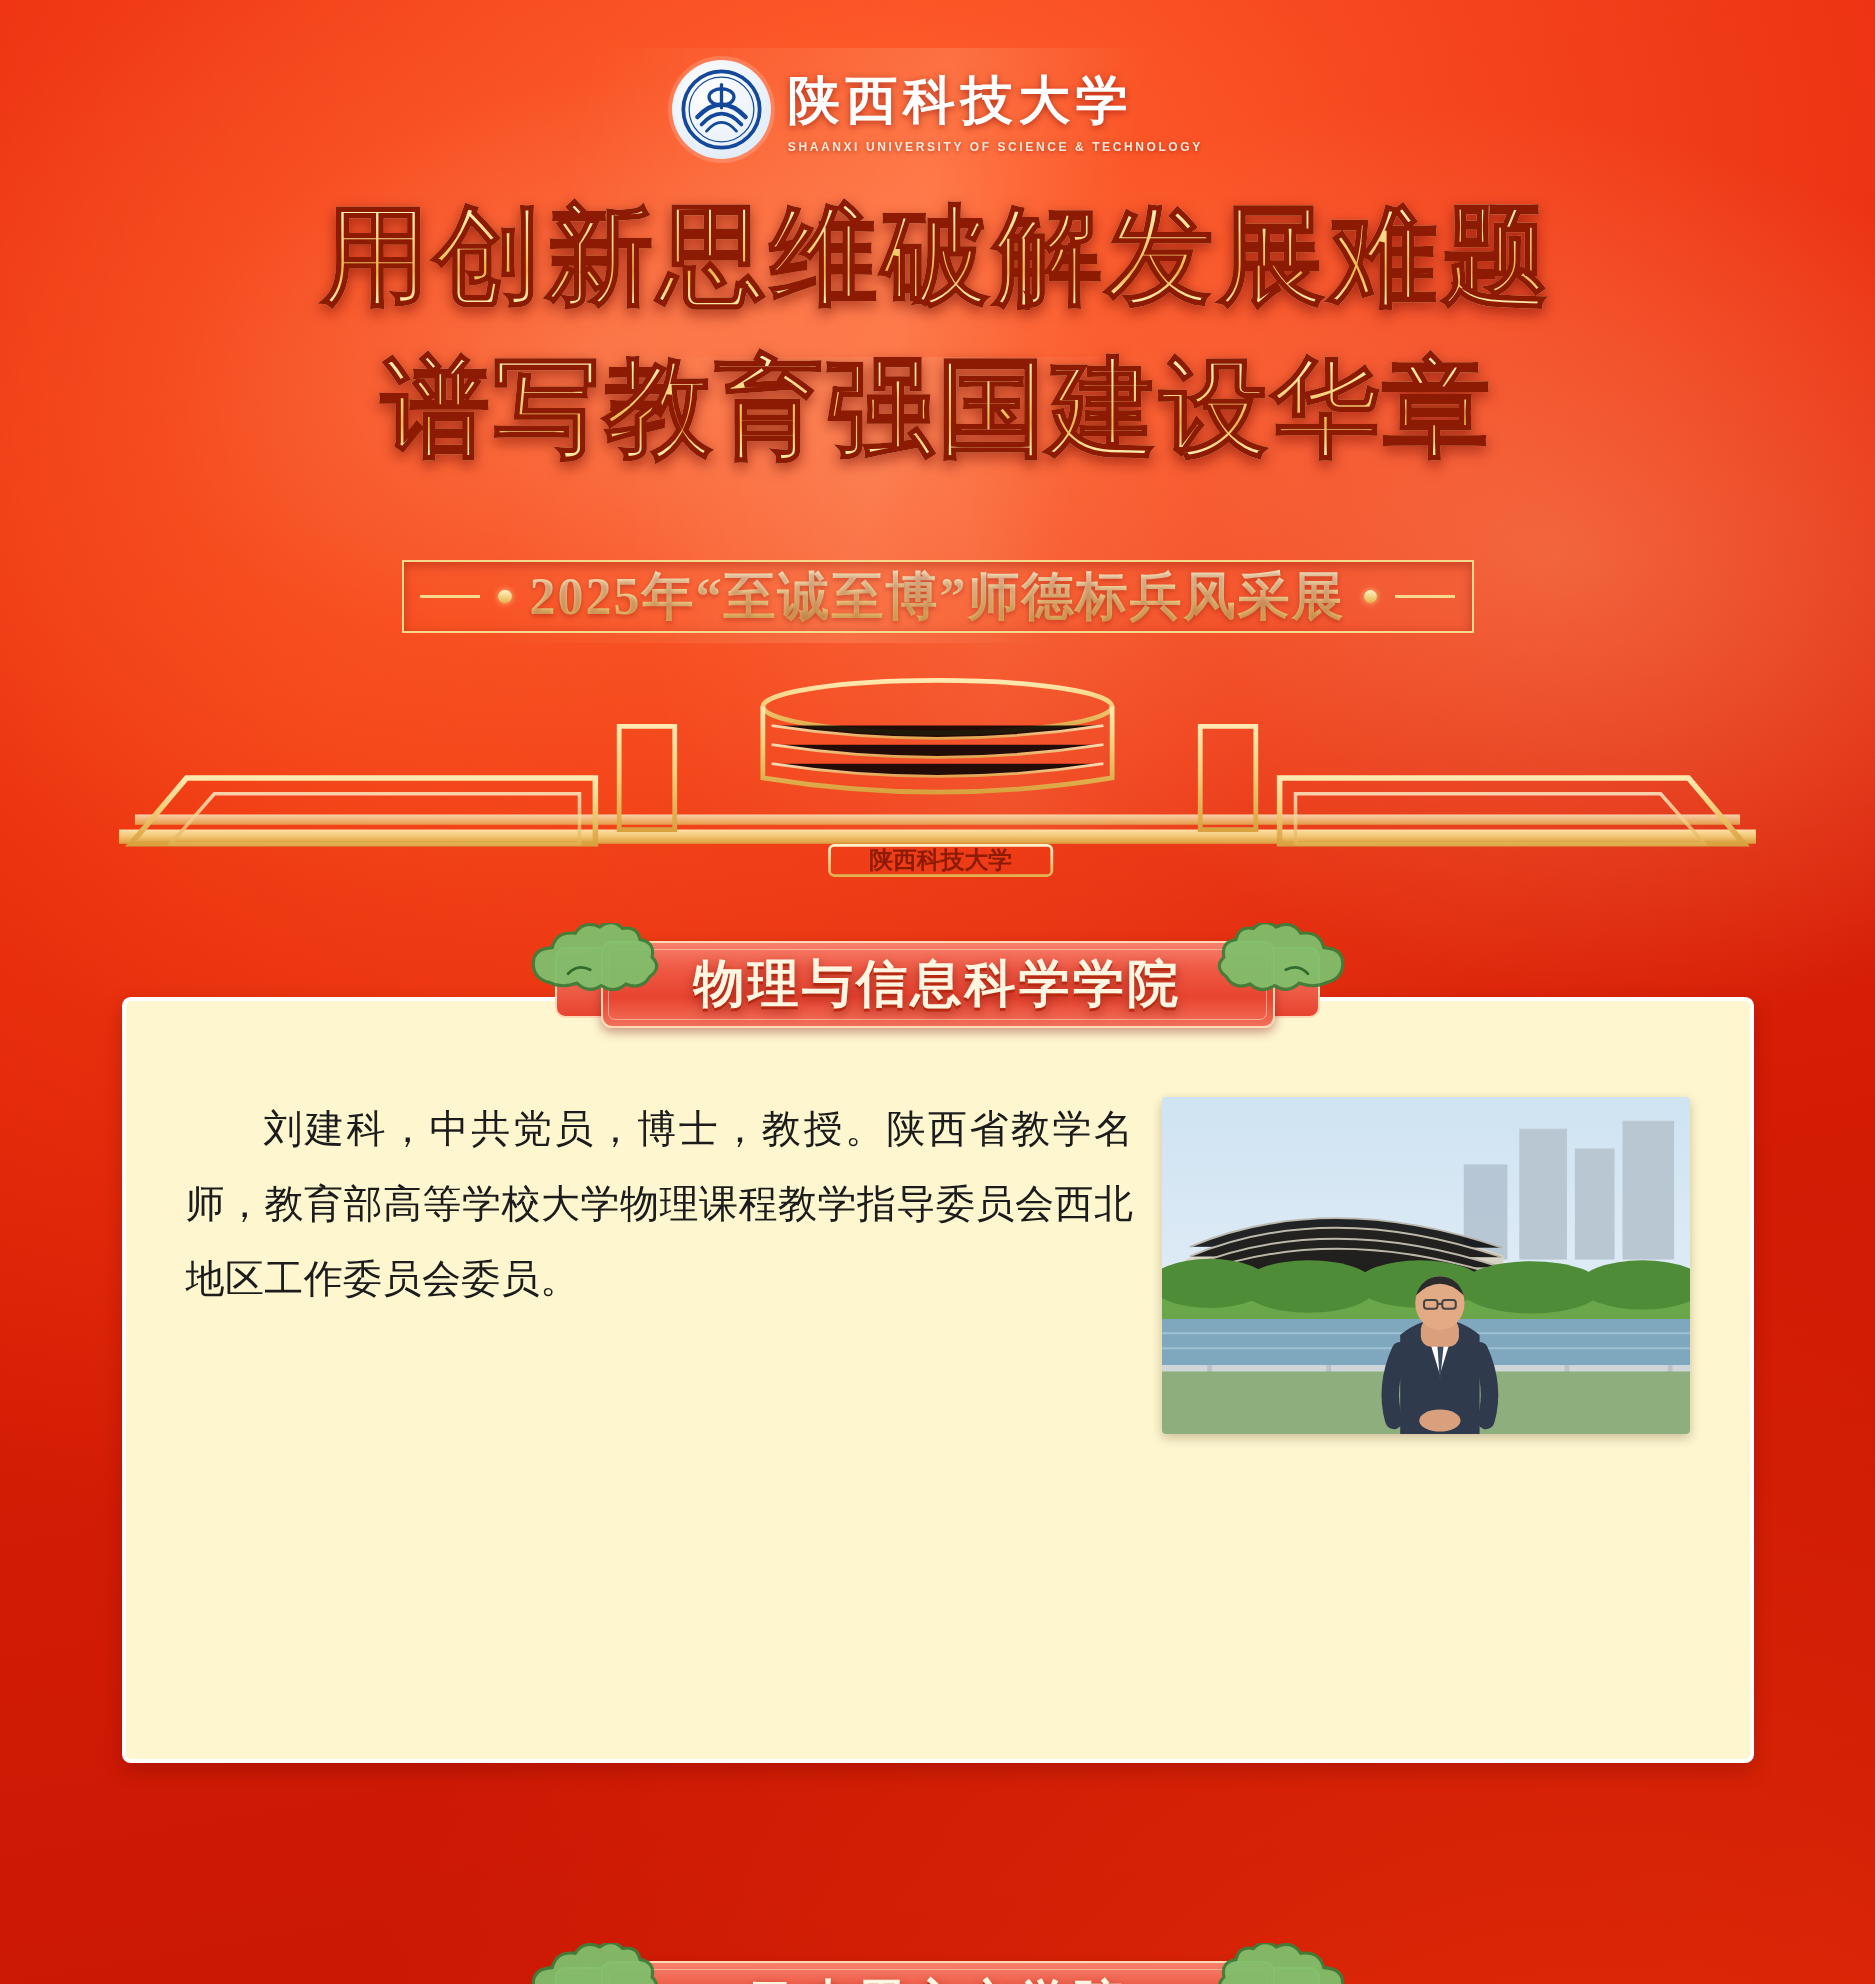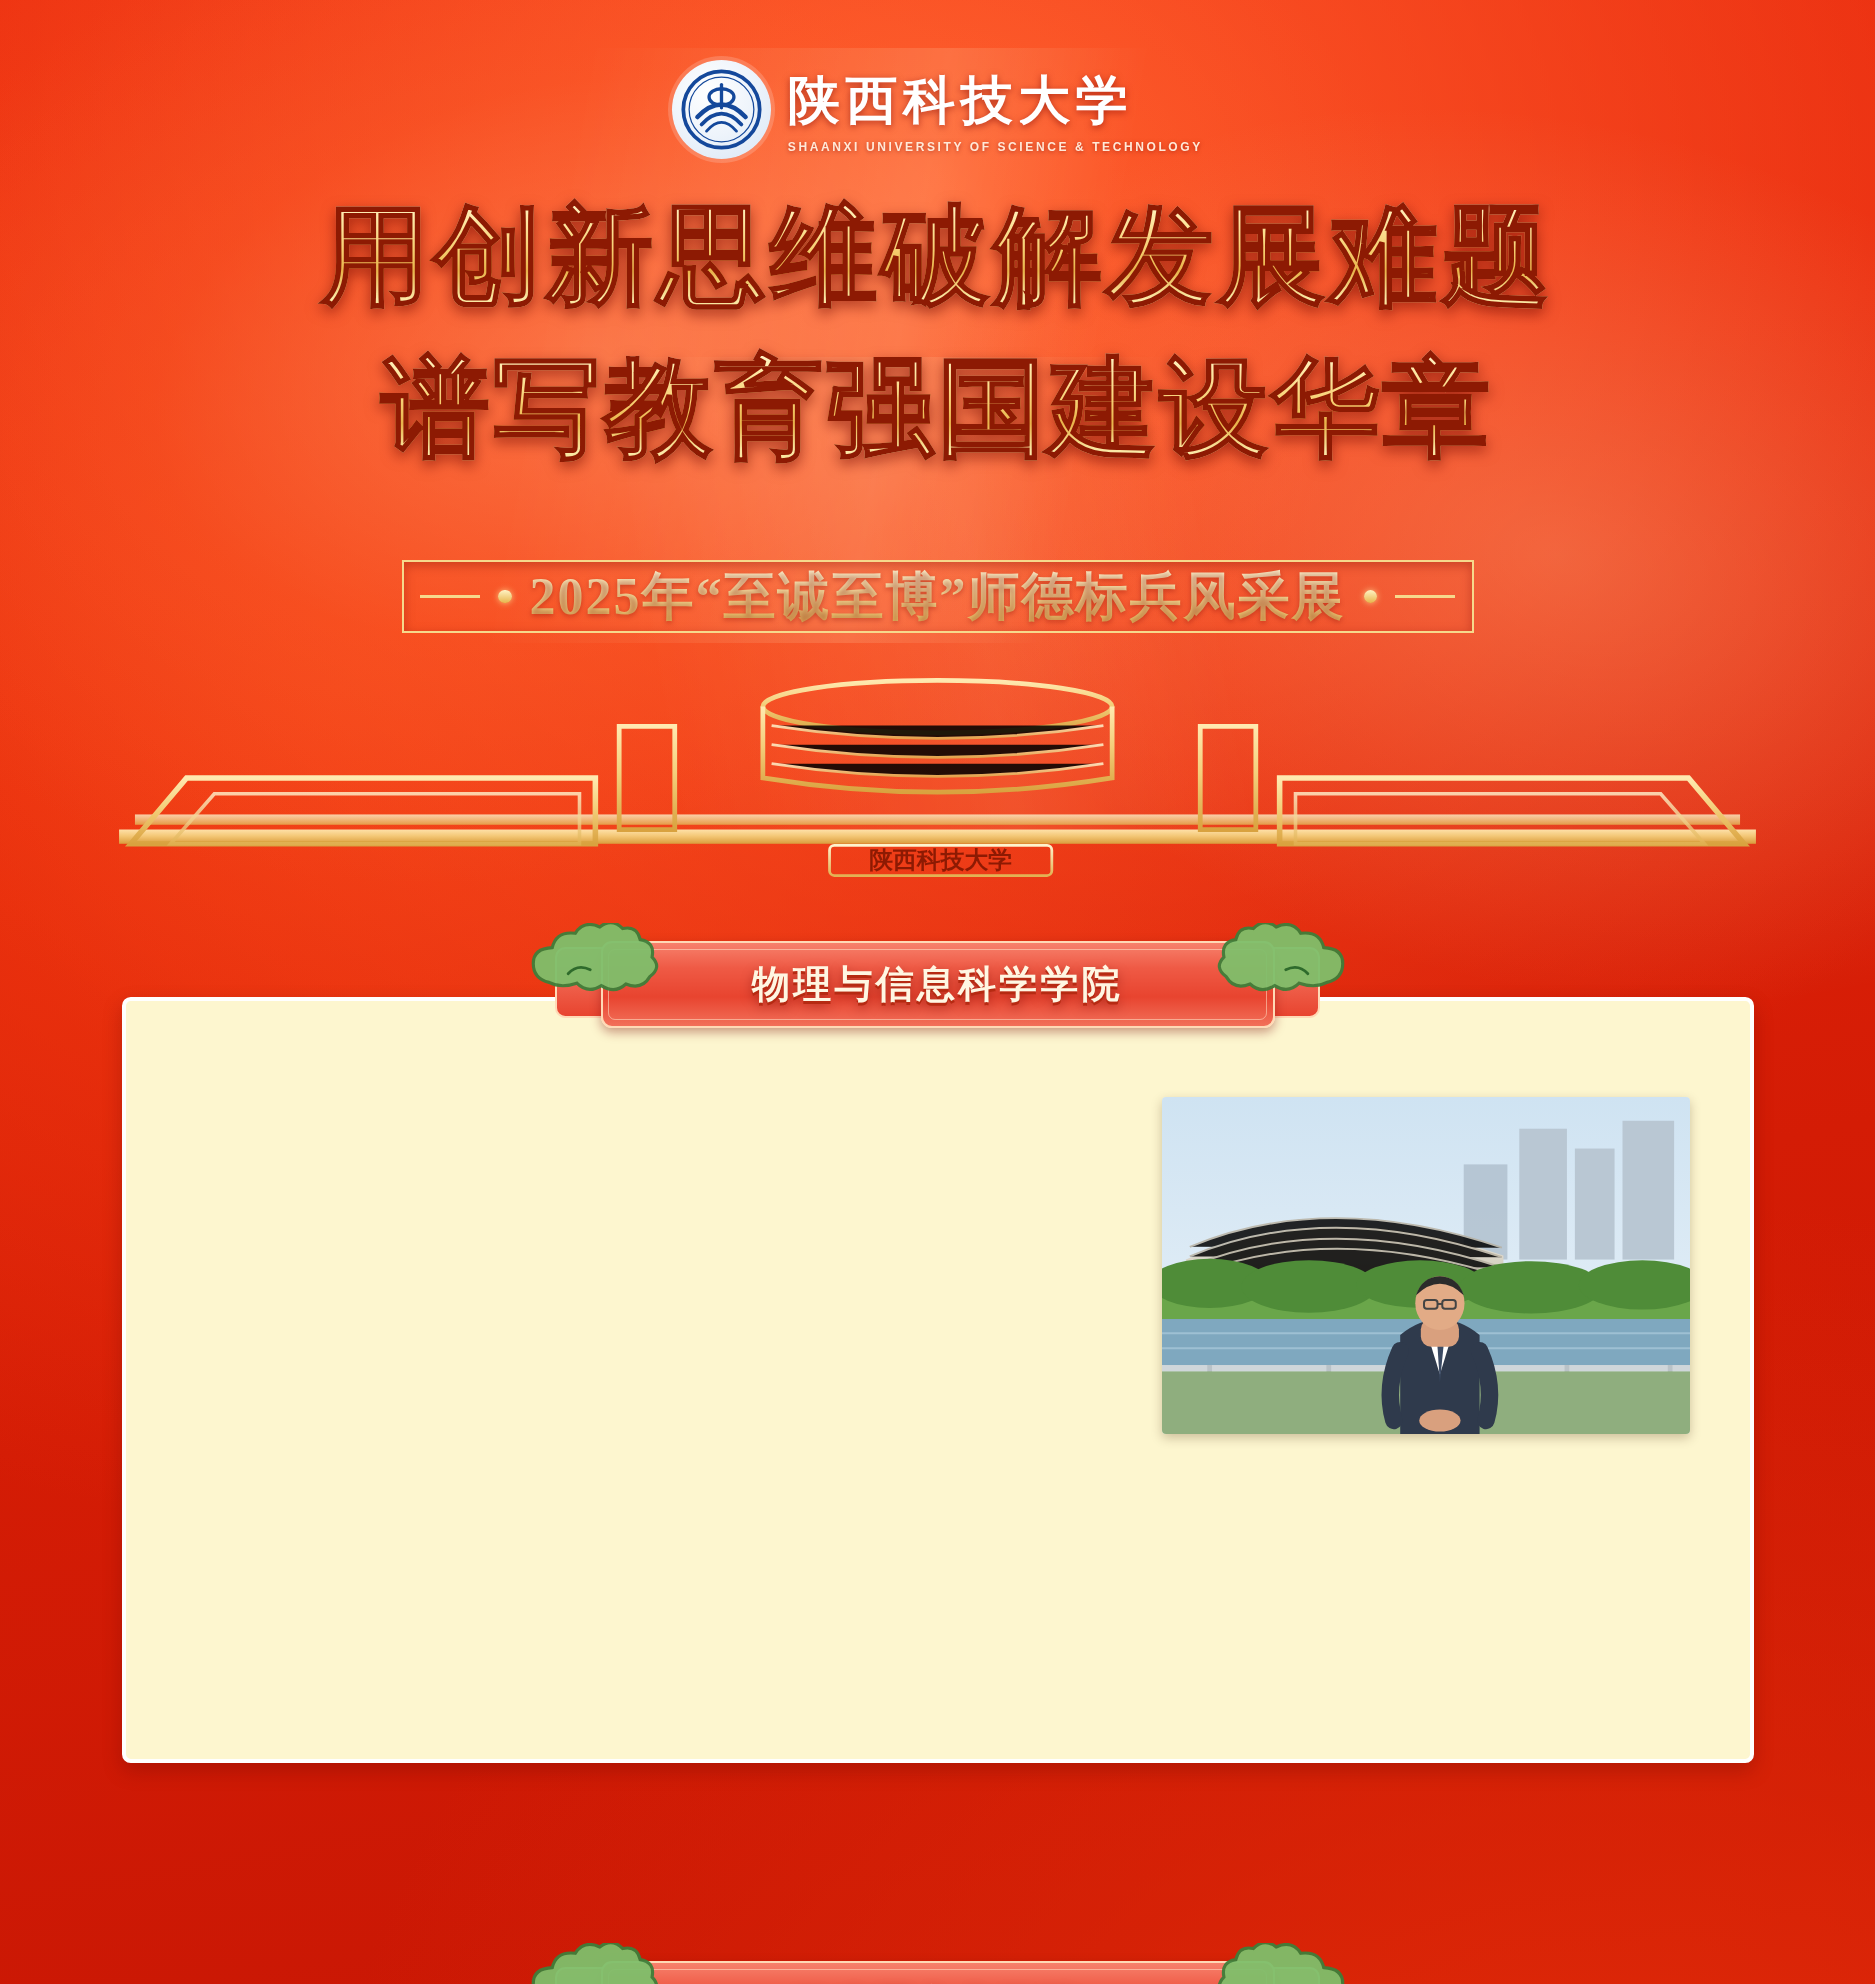--- a/index.html
+++ b/index.html
@@ -141,21 +141,21 @@
   }
   .banner .ear.left { left: 2.4px; }
   .banner .ear.right { right: 2.4px; }
   .banner .cloud { position: absolute; top: -2.4px; width: 167px; height: 99px; }
   .banner .cloud.cl { left: -28px; }
   .banner .cloud.cr { right: -28px; transform: scaleX(-1); }
   .banner .cloud svg { width: 100%; height: 100%; display: block; }
   .banner .btitle {
     position: relative; z-index: 4;
     font-family: Liberation Serif, serif;
-    font-size: 38px; font-weight: 700; letter-spacing: 3.2px;
+    font-size: 51px; font-weight: 700; letter-spacing: 3.2px;
     color: #fff6e2;
     text-shadow: 0 2.8px 0 #b62a12, 0 4.8px 10.3px rgba(100,5,0,.5);
   }
 
   .card {
     position: relative; margin-top: -47px;
     background: #fdf6cf;
     border: 4px solid #ffffff;
     border-radius: 8.7px;
     box-shadow: 0 8px 19px rgba(110,10,0,.33);
@@ -377,20 +377,21 @@
             <rect x="660" y="512" width="34" height="22" rx="7" fill="none" stroke="#444" stroke-width="5"></rect>
             <rect x="706" y="512" width="34" height="22" rx="7" fill="none" stroke="#444" stroke-width="5"></rect>
             <line x1="694" y1="522" x2="706" y2="522" stroke="#444" stroke-width="5"></line>
             <path d="M600 640 q-40 90 -16 176" fill="none" stroke="#2f3a4c" stroke-width="44" stroke-linecap="round"></path>
             <path d="M800 640 q40 90 16 176" fill="none" stroke="#2f3a4c" stroke-width="44" stroke-linecap="round"></path>
             <ellipse cx="700" cy="816" rx="52" ry="28" fill="#d9a07e"></ellipse>
           </g>
         </svg>
       </div>
       <div class="body-text">
+        <p>刘建科，中共党员，博士，教授。陕西省教学名师，教育部高等学校大学物理课程教学指导委员会西北地区工作委员会委员。</p>
       </div>
     </div>
   </div>
 
   <div class="section two">
     <div class="banner">
       <span class="ear left"></span>
       <span class="ear right"></span>
       <span class="plate"></span>
       <span class="cloud cl">

